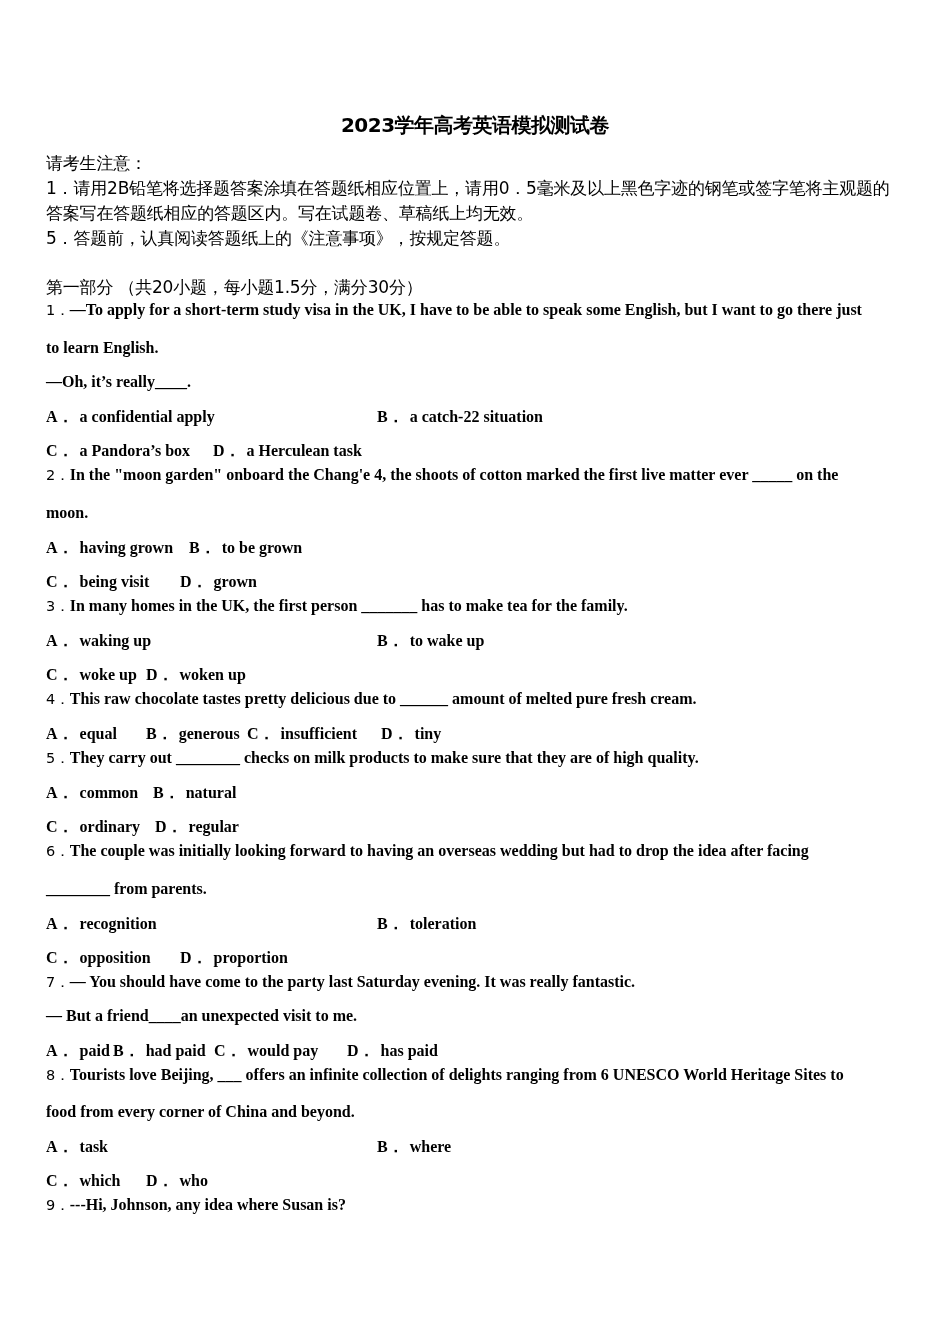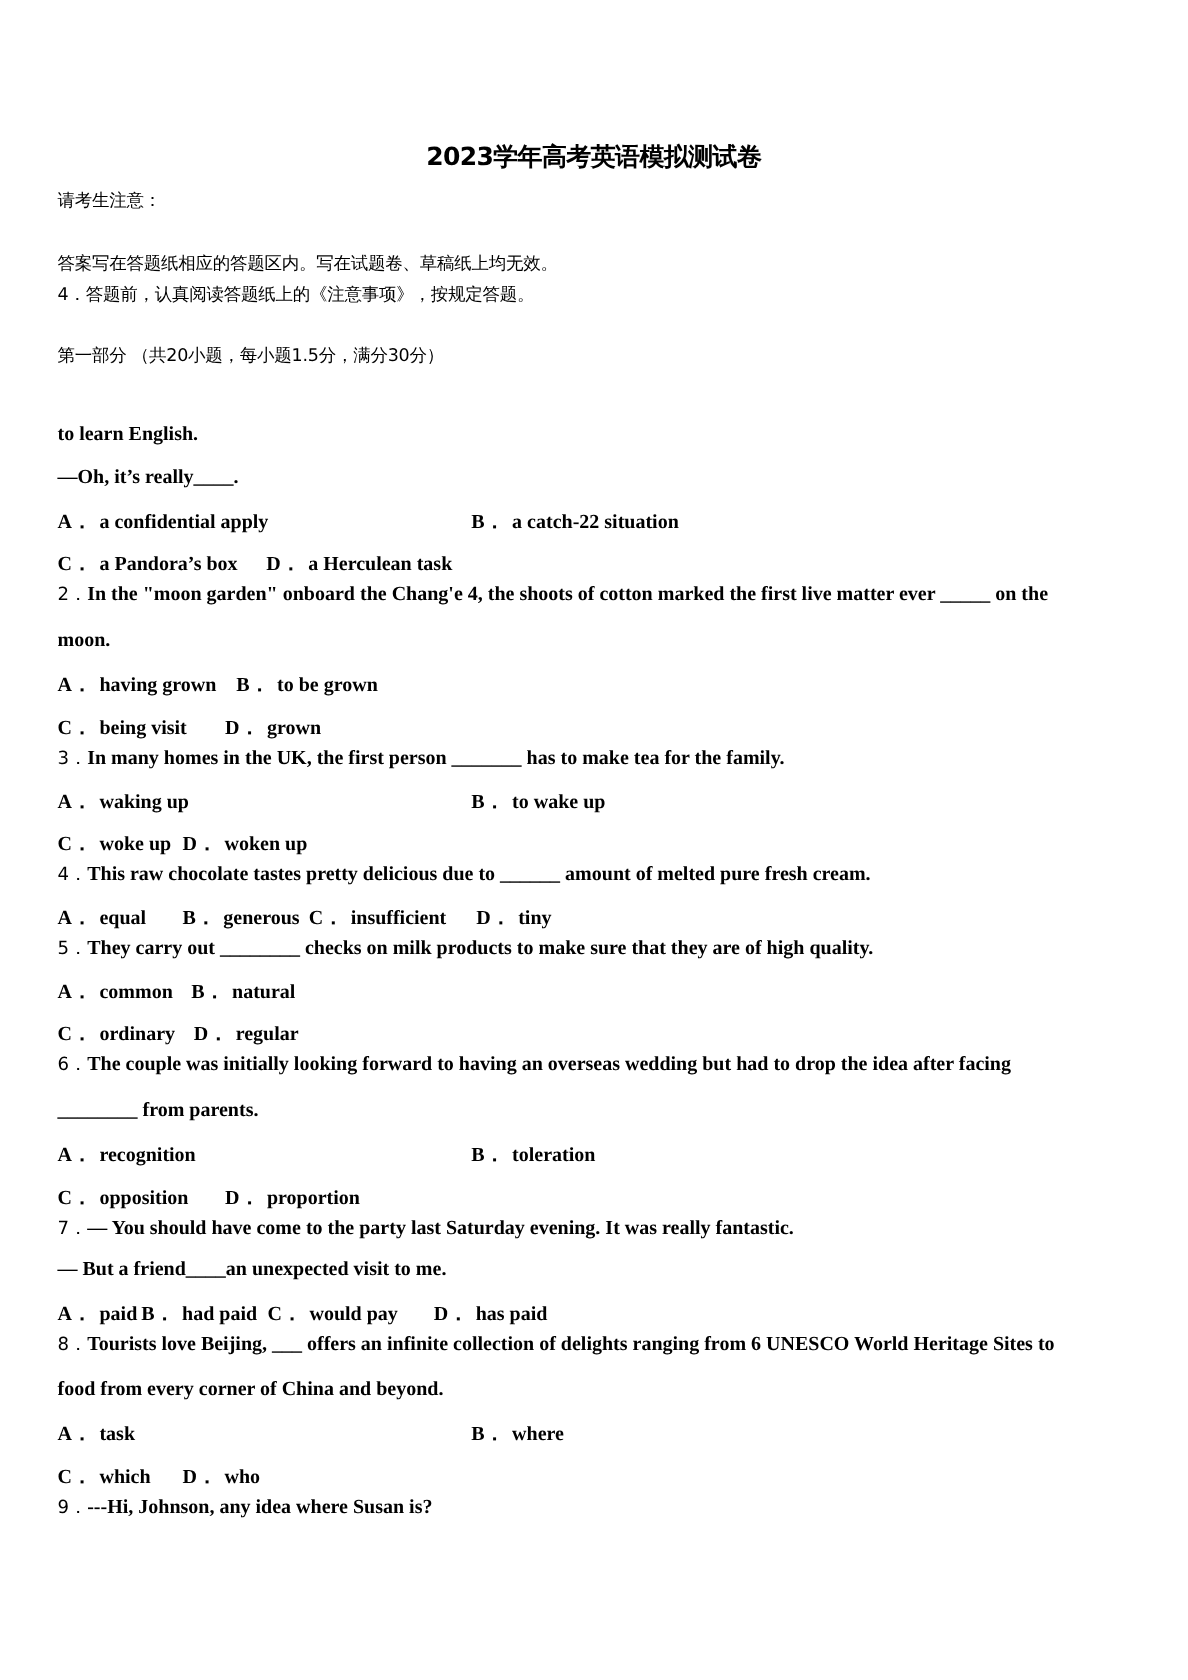--- a/index.html
+++ b/index.html
@@ -3,44 +3,48 @@
 <meta charset="utf-8">
 <style>
   html, body { margin: 0; padding: 0; background: #ffffff; }
   body { width: 950px; height: 1344px; position: relative; overflow: hidden; color: #000; }
   .page { position: absolute; left: 0; top: 0; width: 950px; height: 1067px; background: #fff; }
   .title {
     position: absolute; top: 112px; left: 0; width: 950px; text-align: center;
     font-family: "DejaVu Sans", sans-serif; font-weight: bold; font-size: 20px; letter-spacing: -0.5px;
   }
   .cn {
-    position: absolute; left: 46px; font-family: "DejaVu Sans", sans-serif; font-size: 14px;
+    position: absolute; left: 46px; font-family: "DejaVu Sans", sans-serif; font-size: 17px;
     white-space: nowrap; letter-spacing: -0.2px;
   }
   .en {
     position: absolute; left: 46px; font-family: "Liberation Serif", serif; font-weight: bold;
     font-size: 16px; white-space: nowrap;
   }
   .qnum { font-family: "DejaVu Sans", sans-serif; font-weight: normal; font-size: 14.5px; }
   .opt { position: absolute; font-family: "Liberation Serif", serif; font-weight: bold; font-size: 16px; white-space: nowrap; }
   .opt .lbl { margin-right: 6px; }
 </style>
 </head>
 <body>
 
 <div class="page">
 
   <div class="title">2023学年高考英语模拟测试卷</div>
 
   <div class="cn" style="top:152px;">请考生注意：</div>
+  <div class="cn" style="top:177px;">1．请用2B铅笔将选择题答案涂填在答题纸相应位置上，请用0．5毫米及以上黑色字迹的钢笔或签字笔将主观题的</div>
   <div class="cn" style="top:202px;">答案写在答题纸相应的答题区内。写在试题卷、草稿纸上均无效。</div>
-  <div class="cn" style="top:227px;">4．答题前，认真阅读答题纸上的《注意事项》，按规定答题。</div>
+  <div class="cn" style="top:227px;">5．答题前，认真阅读答题纸上的《注意事项》，按规定答题。</div>
 
   <div class="cn" style="top:276px;">第一部分 （共20小题，每小题1.5分，满分30分）</div>
 
+  <div class="en" style="top:301px;">
+    <span class="qnum">1．</span><span>—To apply for a short-term study visa in the UK, I have to be able to speak some English, but I want to go there just</span>
+  </div>
   <div class="en" style="top:339px;">to learn English.</div>
   <div class="en" style="top:373px;">—Oh, it’s really____.</div>
   <div class="opt" style="top:407px; left:46px;"><span class="lbl">A．</span><span>a confidential apply</span></div>
   <div class="opt" style="top:407px; left:377px;"><span class="lbl">B．</span><span>a catch-22 situation</span></div>
   <div class="opt" style="top:441px; left:46px;"><span class="lbl">C．</span><span>a Pandora’s box</span></div>
   <div class="opt" style="top:441px; left:213px;"><span class="lbl">D．</span><span>a Herculean task</span></div>
 
   <div class="en" style="top:466px;">
     <span class="qnum">2．</span><span>In the "moon garden" onboard the Chang'e 4, the shoots of cotton marked the first live matter ever _____ on the</span>
   </div>

